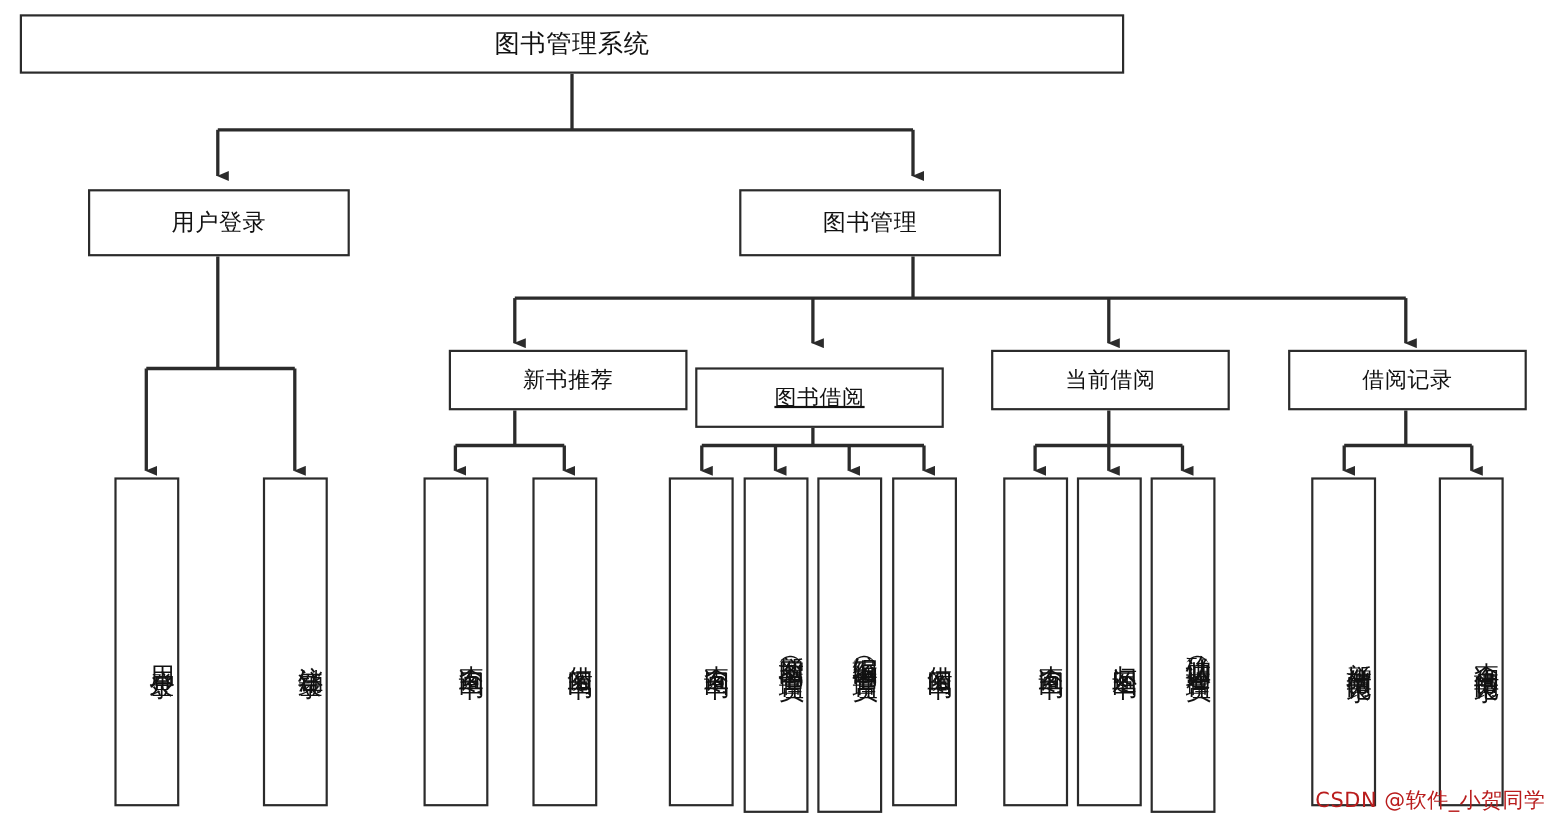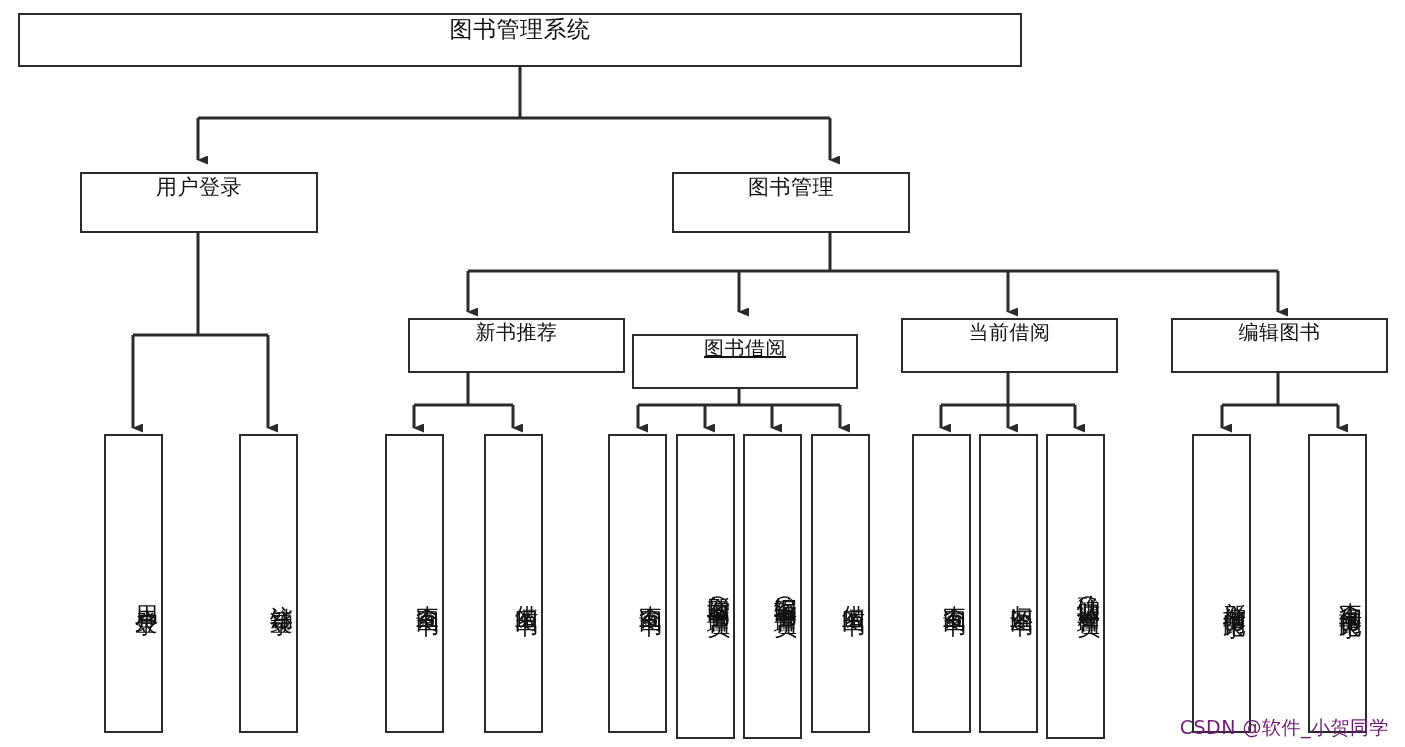--- a/index.html
+++ b/index.html
@@ -8,20 +8,21 @@
     font-family:"DejaVu Sans","Liberation Sans",sans-serif;
     width:1405px;height:747px;overflow:hidden;position:relative;
   }
   #canvas{position:absolute;left:0;top:0;width:1405px;height:747px;}
   .node{
     position:absolute;
     box-sizing:border-box;
     background:#ffffff;
     border:2.5px solid #2b2b2b;
     display:flex;
+    align-items:center;
     justify-content:center;
     color:#111111;
     font-size:21px;
     letter-spacing:0.5px;
     line-height:1.25;
   }
   .node.root{font-size:23px;}
   .node.level1{font-size:21px;}
   .node.level2{font-size:20px;}
   .node.leaf{
@@ -29,24 +30,24 @@
     text-orientation:upright;
     font-size:23px;
     letter-spacing:3px;
     align-items:flex-start;
     justify-content:center;
     padding-top:18px;
   }
   .node.leaf.tall{padding-top:8px;}
   .watermark{
     position:absolute;
-    right:16px;
+    right:0;
     bottom:6px;
     font-size:19px;
-    color:#701a75;
+    color:#b91c1c;
     white-space:nowrap;
     letter-spacing:0.5px;
     pointer-events:none;
   }
   svg.links{position:absolute;left:0;top:0;width:1405px;height:747px;}
 </style>
 </head>
 <body>
 
 <div id="canvas">
@@ -115,21 +116,21 @@
   <div class="node level2" style="left:360px;top:318px;width:217px;height:55px;margin-left:48px;">
     <span>新书推荐</span>
   </div>
   <div class="node level2" style="left:632px;top:334px;width:226px;height:55px;text-decoration:underline;">
     <span>图书借阅</span>
   </div>
   <div class="node level2" style="left:901px;top:318px;width:217px;height:55px;">
     <span>当前借阅</span>
   </div>
   <div class="node level2" style="left:1171px;top:318px;width:217px;height:55px;">
-    <span>编辑图书</span>
+    <span>借阅记录</span>
   </div>
 
   <div class="node leaf" style="left:104px;top:434px;width:59px;height:299px;">
     <span>用户登录</span>
   </div>
   <div class="node leaf" style="left:239px;top:434px;width:59px;height:299px;">
     <span>注销登录</span>
   </div>
 
   <div class="node leaf" style="left:385px;top:434px;width:59px;height:299px;">

